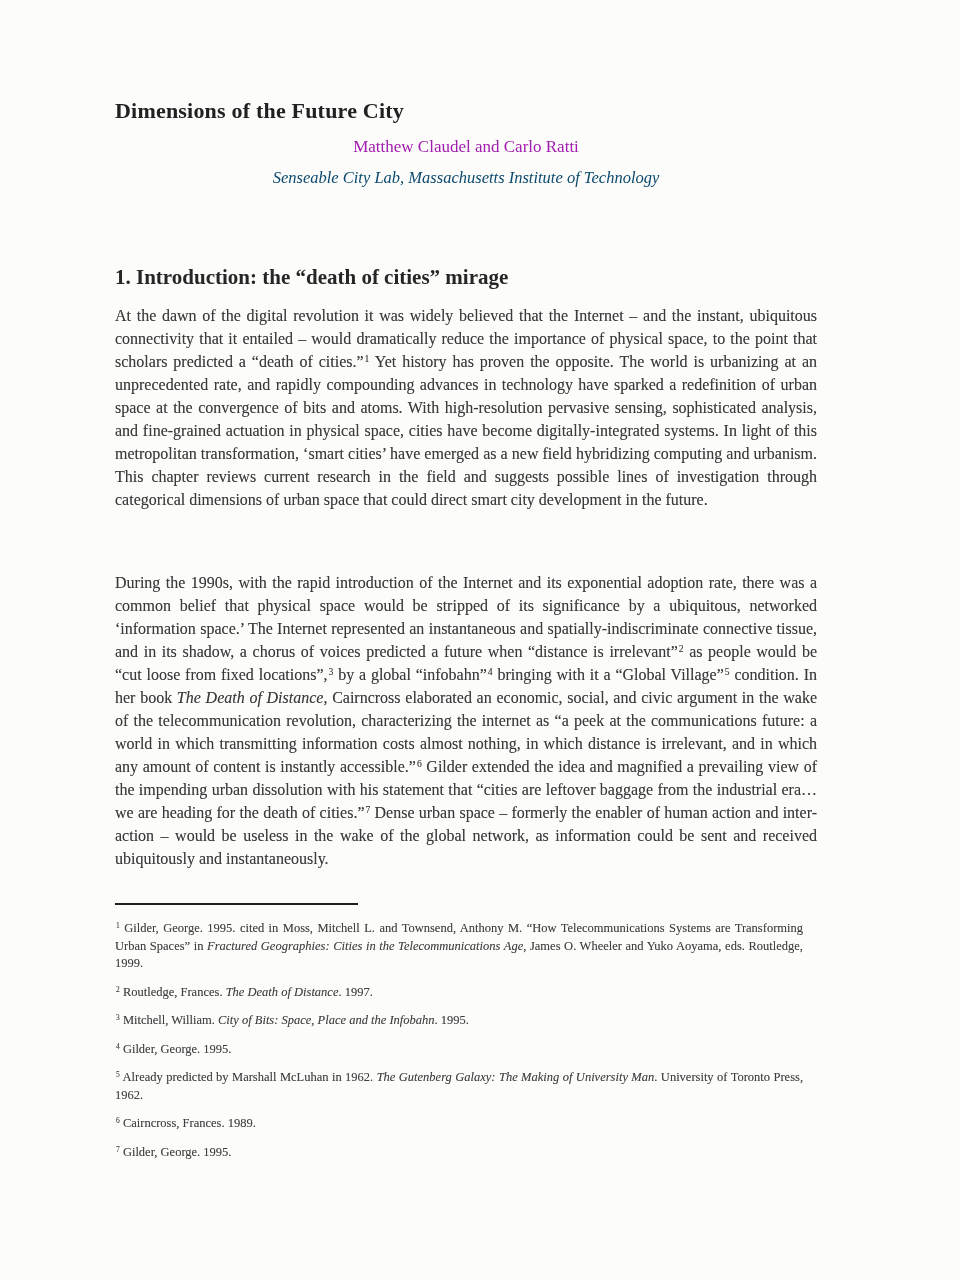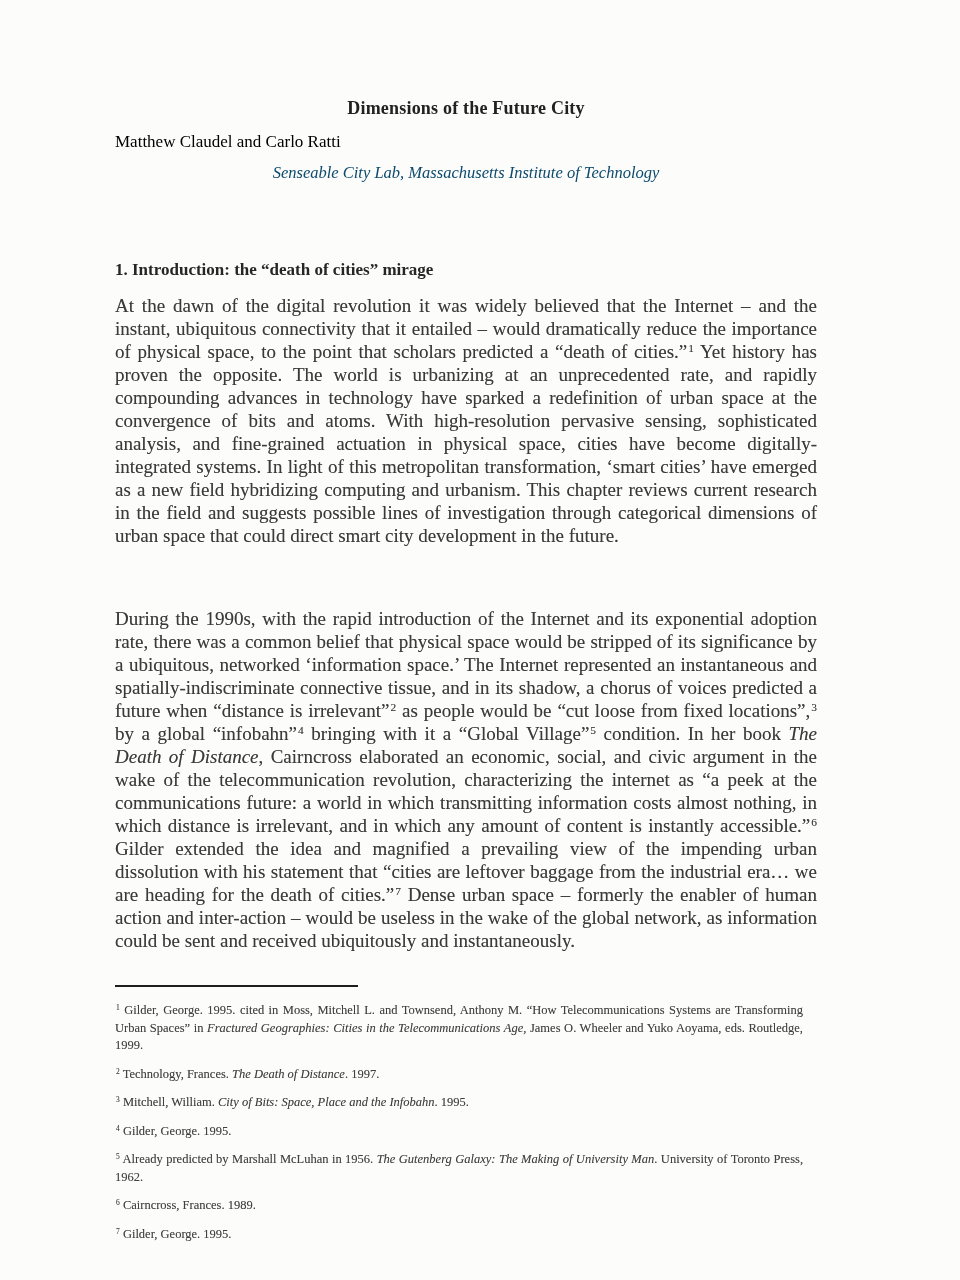--- a/index.html
+++ b/index.html
@@ -14,47 +14,48 @@
     overflow: hidden;
   }
   .content {
     position: absolute;
     left: 115px;
     top: 0;
     width: 702px;
   }
   .paper-title {
     margin: 98px 0 0 0;
-    font-size: 18px;
+    font-size: 22px;
     font-weight: 700;
-    text-align: center;
+    text-align: left;
     color: #212121;
     letter-spacing: 0.2px;
   }
   .authors {
     margin-top: 13px;
     font-size: 17px;
-    color: #000000;
+    text-align: center;
+    color: #a21caf;
   }
   .affiliation {
     margin-top: 11px;
     font-size: 16.5px;
     font-style: italic;
     text-align: center;
     color: #0c4a6e;
   }
   .section-heading {
     margin: 77px 0 0 0;
-    font-size: 17px;
+    font-size: 21px;
     font-weight: 700;
     color: #262626;
   }
   .body-para {
     margin: 14px 0 0 0;
-    font-size: 19px;
+    font-size: 16px;
     line-height: 23px;
     text-align: justify;
     text-shadow: 0 0 0.5px rgba(70,70,70,0.45);
   }
   .body-para.second { margin-top: 60px; }
   sup {
     font-size: 0.6em;
     line-height: 0;
     vertical-align: baseline;
     position: relative;
@@ -92,21 +93,21 @@
 
     <h2 class="section-heading">1. Introduction: the “death of cities” mirage</h2>
 
     <p class="body-para"><span>At the dawn of the digital revolution it was widely believed that the Internet – and the instant, ubiquitous connectivity that it entailed – would dramatically reduce the importance of physical space, to the point that scholars predicted a “death of cities.”</span><sup>1</sup><span> Yet history has proven the opposite. The world is urbanizing at an unprecedented rate, and rapidly compounding advances in technology have sparked a redefinition of urban space at the convergence of bits and atoms. With high-resolution pervasive sensing, sophisticated analysis, and fine-grained actuation in physical space, cities have become digitally-integrated systems. In light of this metropolitan transformation, ‘smart cities’ have emerged as a new field hybridizing computing and urbanism. This chapter reviews current research in the field and suggests possible lines of investigation through categorical dimensions of urban space that could direct smart city development in the future.</span></p>
 
     <p class="body-para second"><span>During the 1990s, with the rapid introduction of the Internet and its exponential adoption rate, there was a common belief that physical space would be stripped of its significance by a ubiquitous, networked ‘information space.’ The Internet represented an instantaneous and spatially-indiscriminate connective tissue, and in its shadow, a chorus of voices predicted a future when “distance is irrelevant”</span><sup>2</sup><span> as people would be “cut loose from fixed locations”,</span><sup>3</sup><span> by a global “infobahn”</span><sup>4</sup><span> bringing with it a “Global Village”</span><sup>5</sup><span> condition. In her book </span><i>The Death of Distance</i><span>, Cairncross elaborated an economic, social, and civic argument in the wake of the telecommunication revolution, characterizing the internet as “a peek at the communications future: a world in which transmitting information costs almost nothing, in which distance is irrelevant, and in which any amount of content is instantly accessible.”</span><sup>6</sup><span> Gilder extended the idea and magnified a prevailing view of the impending urban dissolution with his statement that “cities are leftover baggage from the industrial era… we are heading for the death of cities.”</span><sup>7</sup><span> Dense urban space – formerly the enabler of human action and inter-action – would be useless in the wake of the global network, as information could be sent and received ubiquitously and instantaneously.</span></p>
 
     <div class="fn-rule"></div>
 
     <p class="footnote first"><sup>1</sup><span> Gilder, George. 1995. cited in Moss, Mitchell L. and Townsend, Anthony M. “How Telecommunications Systems are Transforming Urban Spaces” in </span><i>Fractured Geographies: Cities in the Telecommunications Age</i><span>, James O. Wheeler and Yuko Aoyama, eds. Routledge, 1999.</span></p>
-    <p class="footnote"><sup>2</sup><span> Technology, Frances. </span><i>The Death of Distance</i><span>. 1997.</span></p>
+    <p class="footnote"><sup>2</sup><span> Routledge, Frances. </span><i>The Death of Distance</i><span>. 1997.</span></p>
     <p class="footnote"><sup>3</sup><span> Mitchell, William. </span><i>City of Bits: Space, Place and the Infobahn</i><span>. 1995.</span></p>
     <p class="footnote"><sup>4</sup><span> Gilder, George. 1995.</span></p>
-    <p class="footnote"><sup>5</sup><span> Already predicted by Marshall McLuhan in 1956. </span><i>The Gutenberg Galaxy: The Making of University Man</i><span>. University of Toronto Press, 1962.</span></p>
+    <p class="footnote"><sup>5</sup><span> Already predicted by Marshall McLuhan in 1962. </span><i>The Gutenberg Galaxy: The Making of University Man</i><span>. University of Toronto Press, 1962.</span></p>
     <p class="footnote"><sup>6</sup><span> Cairncross, Frances. 1989.</span></p>
     <p class="footnote"><sup>7</sup><span> Gilder, George. 1995.</span></p>
 
   </div>
 </div>
 
 </body></html>

